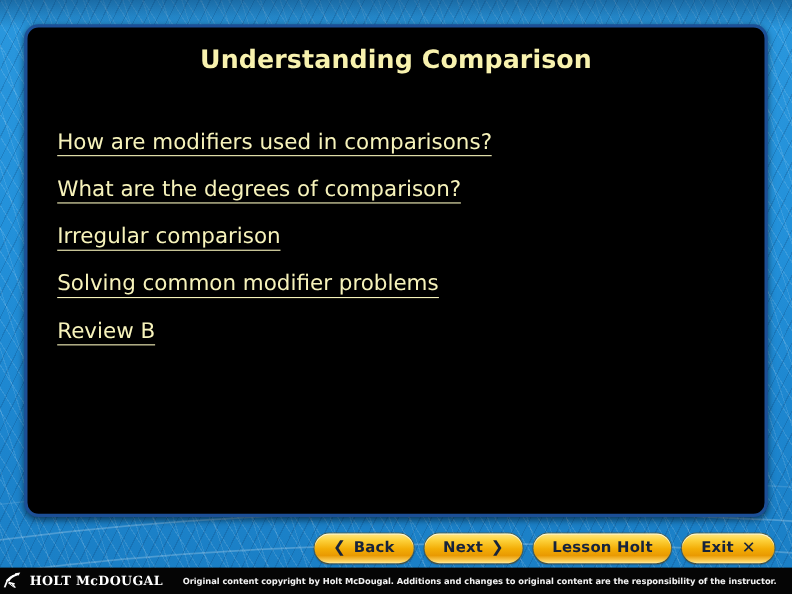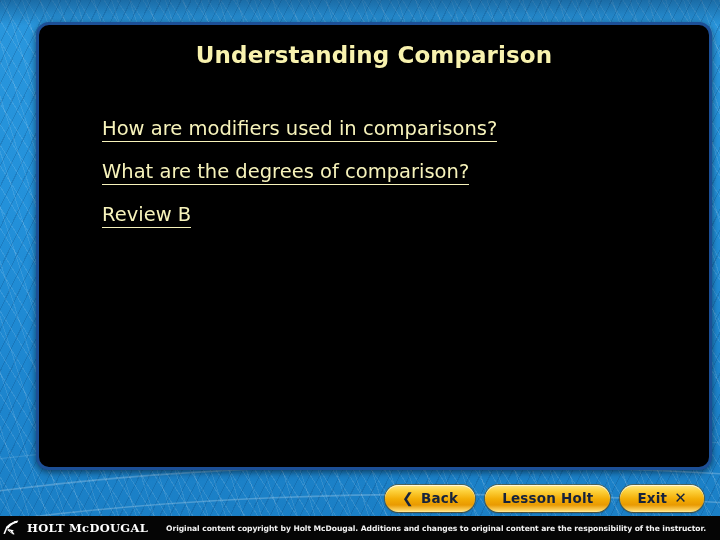--- a/index.html
+++ b/index.html
@@ -70,21 +70,21 @@
   .bg-top-shade {
     position: absolute;
     left: 0; right: 0; top: 0;
     height: 26px;
     background: linear-gradient(180deg, rgba(8,56,100,0.45), rgba(8,56,100,0));
   }
 
   
   #content-card {
     position: absolute;
-    left: 36px;
+    left: 22px;
     top: 22px;
     width: 676px;
     height: 448px;
     box-sizing: border-box;
     background: #000;
     border: 3px solid #1c4f96;
     border-radius: 13px;
     box-shadow: 0 2px 7px rgba(0,0,0,0.55);
     overflow: hidden;
   }
@@ -101,21 +101,20 @@
     font-size: 23px;
     letter-spacing: 0.1px;
     white-space: nowrap;
   }
 
   #link-list {
     position: absolute;
     left: 27px;
     top: 84px;
     right: 20px;
-    margin-left: 36px;
   }
   .link-row {
     height: 43px;
     display: flex;
     align-items: center;
   }
   .slide-link {
     color: #f7f3bb;
     font-family: "DejaVu Sans", sans-serif;
     font-size: 19.5px;
@@ -260,37 +259,47 @@
 
       <div class="link-row">
         <a class="slide-link" href="#">How are modifiers used in comparisons?</a>
       </div>
 
       <div class="link-row">
         <a class="slide-link" href="#">What are the degrees of comparison?</a>
       </div>
 
 
-
+      <div class="link-row">
+        <a class="slide-link" href="#">Irregular comparison</a>
+      </div>
+
+      <div class="link-row">
+        <a class="slide-link" href="#">Solving common modifier problems</a>
+      </div>
 
 
       <div class="link-row">
         <a class="slide-link" href="#">Review B</a>
       </div>
 
     </div>
   </div>
 
   <div id="nav-bar">
 
     <button class="nav-btn" type="button">
       <span class="glyph">❮</span>
       <span>Back</span>
     </button>
 
+    <button class="nav-btn" type="button">
+      <span>Next</span>
+      <span class="glyph">❯</span>
+    </button>
 
     <button class="nav-btn" type="button">
       <span>Lesson Holt</span>
     </button>
 
     <button class="nav-btn" type="button">
       <span>Exit</span>
       <span class="glyph x">✕</span>
     </button>
 

